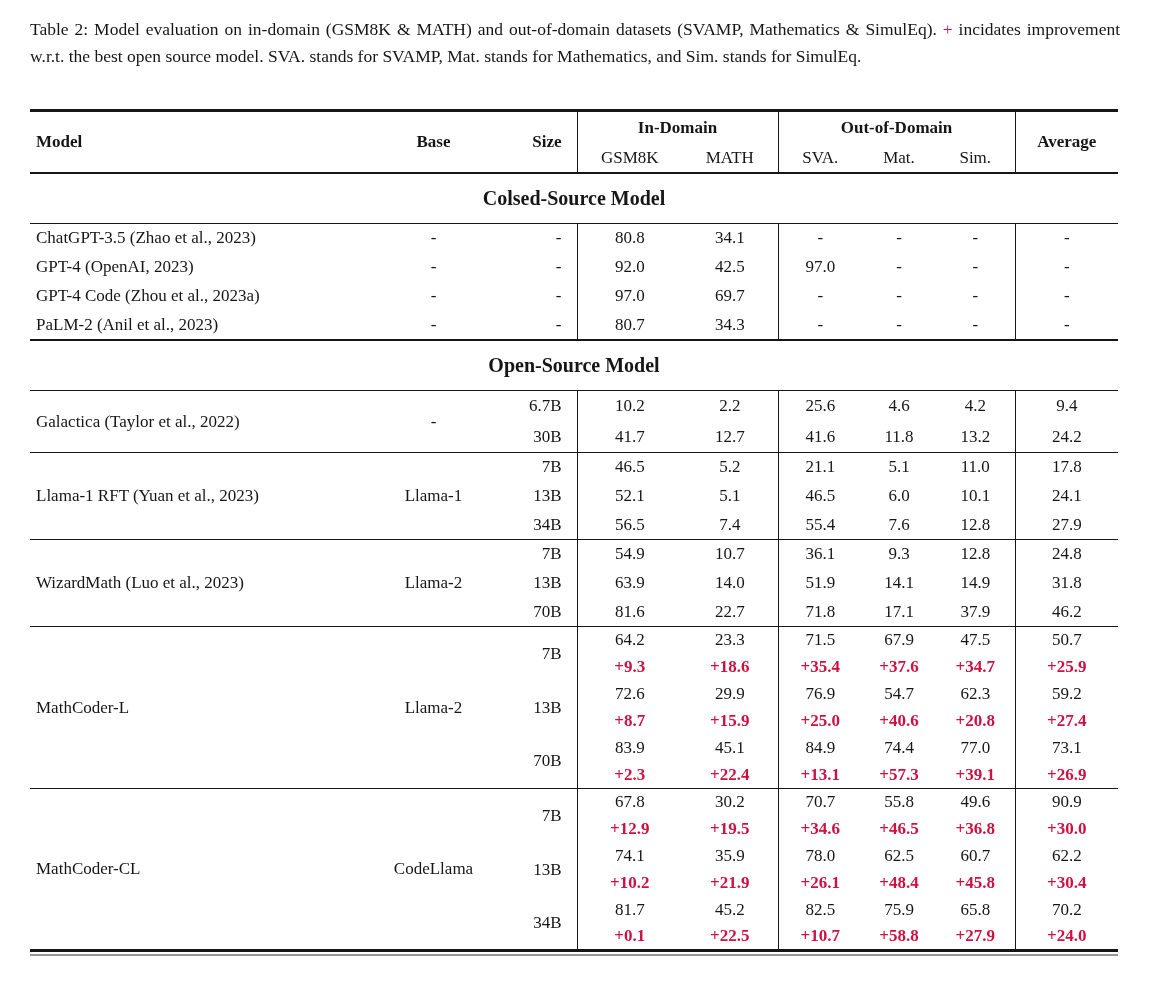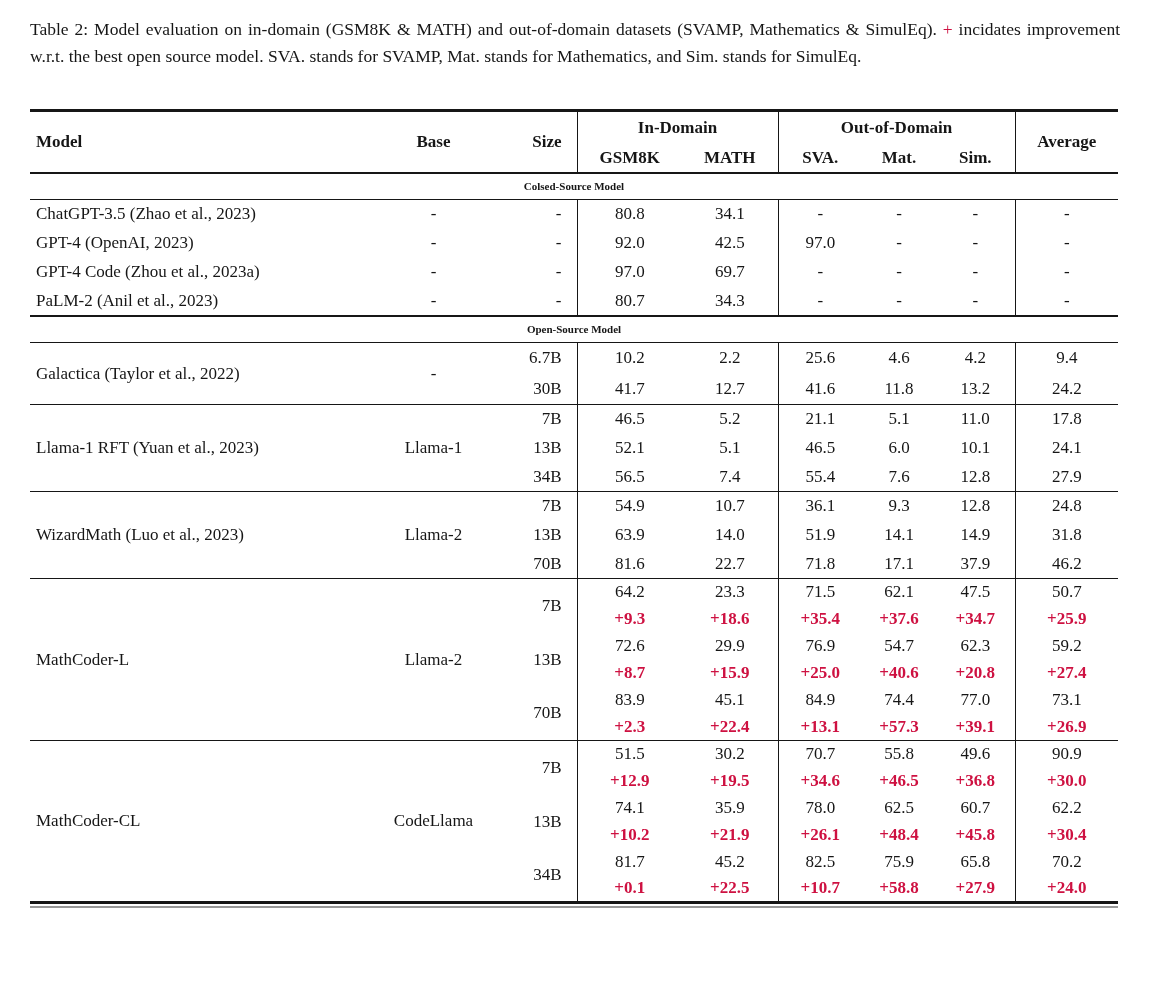--- a/index.html
+++ b/index.html
@@ -40,30 +40,30 @@
     font-size: 17px;
     font-weight: normal;
     text-align: center;
     vertical-align: middle;
     white-space: nowrap;
     overflow: hidden;
   }
   thead { border-bottom: 2.5px solid var(--ink); }
   thead th { font-weight: bold; }
   tr.hrow1 th { height: 33px; }
-  tr.hrow2 th { height: 29px; font-weight: bold; margin-left: 32px; }
+  tr.hrow2 th { height: 29px; font-weight: normal; margin-left: 32px; }
 
   .vr { border-right: 1.4px solid var(--ink); }
 
   .c-model { text-align: left; padding-left: 6px; font-family: Liberation Serif, serif; }
   .c-size  { text-align: right; padding-right: 15px; }
 
   tbody.title-closed { border-bottom: 1.4px solid var(--ink); }
   tbody.title-open   { border-top: 2.5px solid var(--ink); border-bottom: 1.4px solid var(--ink); }
-  tr.section-title td { font-weight: bold; font-size: 11px; height: 27px; text-align: center; }
+  tr.section-title td { font-weight: bold; font-size: 20px; height: 51px; text-align: center; }
 
   tbody.group.ruled { border-top: 1.4px solid var(--ink); }
   tr.std td { height: 29px; }
   tr.g31 td { height: 31px; }
   tr.mc  td { height: 27px; }
   td.delta { color: var(--red); font-weight: bold; }
 
   .bottom-gray {
     width: 1088px;
     height: 2px;
@@ -258,21 +258,21 @@
         </tr>
       </tbody>
       <tbody class="group ruled">
         <tr class="mc">
           <td class="c-model" rowspan="6">MathCoder-L</td>
           <td class="c-base" rowspan="6">Llama-2</td>
           <td class="c-size vr" rowspan="2">7B</td>
           <td class="c-val">64.2</td>
           <td class="c-val vr">23.3</td>
           <td class="c-val">71.5</td>
-          <td class="c-val">62.1</td>
+          <td class="c-val">67.9</td>
           <td class="c-val vr">47.5</td>
           <td class="c-val">50.7</td>
         </tr>
         <tr class="mc">
           <td class="c-val delta">+9.3</td>
           <td class="c-val delta vr">+18.6</td>
           <td class="c-val delta">+35.4</td>
           <td class="c-val delta">+37.6</td>
           <td class="c-val delta vr">+34.7</td>
           <td class="c-val delta">+25.9</td>
@@ -310,21 +310,21 @@
           <td class="c-val delta">+57.3</td>
           <td class="c-val delta vr">+39.1</td>
           <td class="c-val delta">+26.9</td>
         </tr>
       </tbody>
       <tbody class="group ruled">
         <tr class="mc">
           <td class="c-model" rowspan="6">MathCoder-CL</td>
           <td class="c-base" rowspan="6">CodeLlama</td>
           <td class="c-size vr" rowspan="2">7B</td>
-          <td class="c-val">51.5</td>
+          <td class="c-val">67.8</td>
           <td class="c-val vr">30.2</td>
           <td class="c-val">70.7</td>
           <td class="c-val">55.8</td>
           <td class="c-val vr">49.6</td>
           <td class="c-val">90.9</td>
         </tr>
         <tr class="mc">
           <td class="c-val delta">+12.9</td>
           <td class="c-val delta vr">+19.5</td>
           <td class="c-val delta">+34.6</td>

